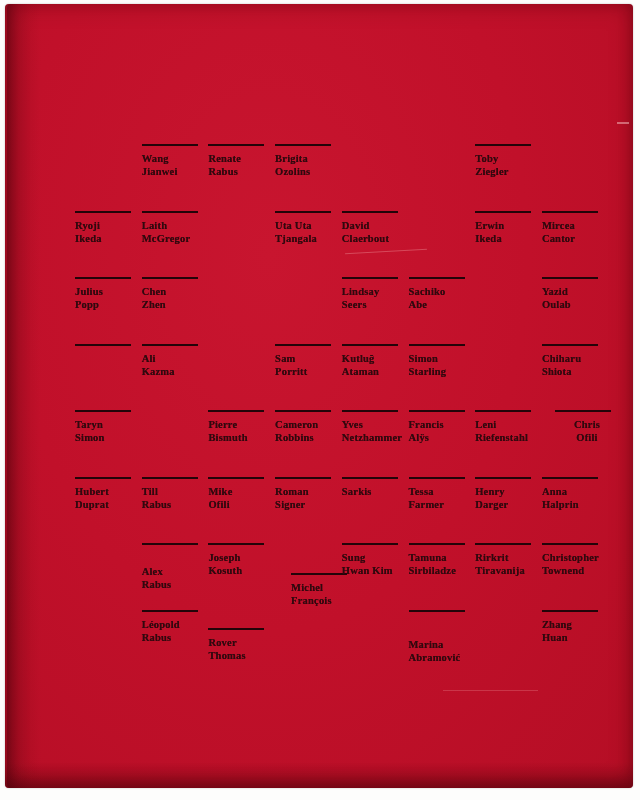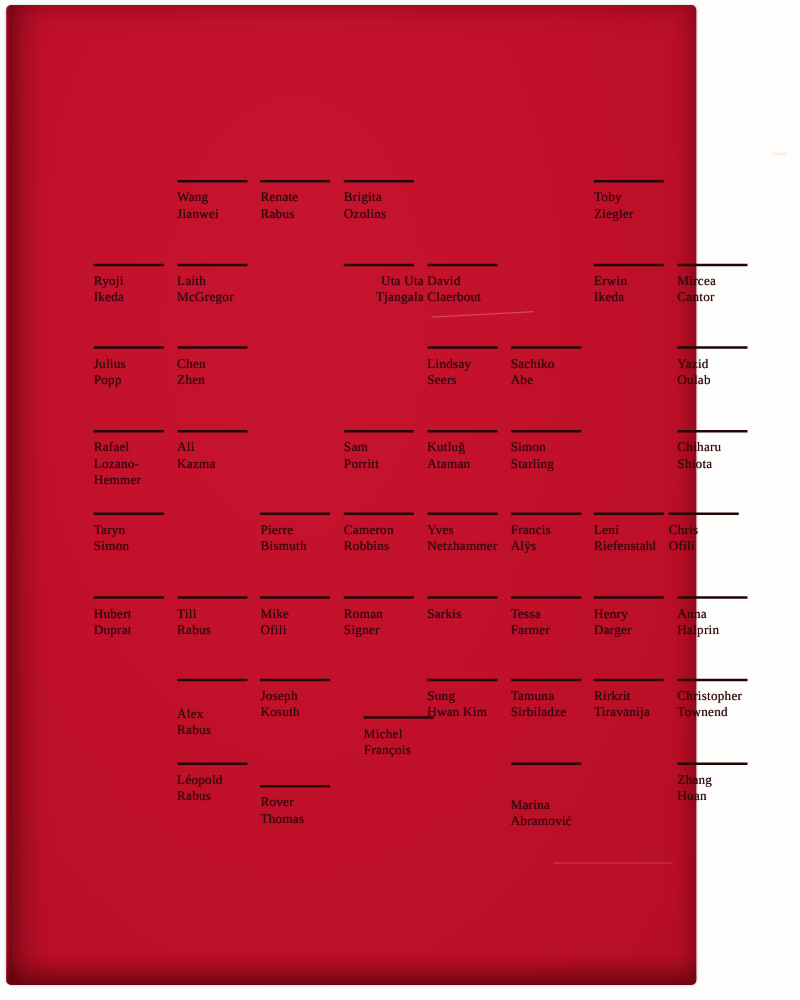--- a/index.html
+++ b/index.html
@@ -11,27 +11,28 @@
     height: 800px;
     position: relative;
     background: #fdfdfc;
     font-family: "Liberation Serif", "DejaVu Serif", serif;
     overflow: hidden;
   }
   .book-cover {
     position: absolute;
     left: 5px;
     top: 4px;
-    width: 552px;
+    width: 628px;
     height: 784px;
     border-radius: 4px;
     background: radial-gradient(ellipse at 42% 32%, #c8152f 0%, #c1102a 50%, #b50e25 100%);
     box-shadow: inset 0 0 22px rgba(90, 0, 12, 0.45),
                 inset 0 -6px 14px rgba(70, 0, 10, 0.35),
                 0 0 2px rgba(0,0,0,0.25);
+    font-weight: bold;
   }
   .spine-groove {
     position: absolute;
     left: 2px;
     top: 0;
     width: 34px;
     height: 100%;
     border-radius: 4px 0 0 4px;
     background: linear-gradient(90deg,
       rgba(60, 0, 8, 0.38) 0%,
@@ -124,21 +125,21 @@
         <div class="artist-name" style="color: rgb(48, 9, 15);">Ryoji
 Ikeda</div>
       </div>
       <div class="artist-cell" style="left: 136.7px; top: 206.5px;">
         <div class="rule-line" style="background: rgb(35, 4, 9);"></div>
         <div class="artist-name" style="color: rgb(48, 9, 15);">Laith
 McGregor</div>
       </div>
       <div class="artist-cell" style="left: 270.1px; top: 206.5px;">
         <div class="rule-line" style="background: rgb(35, 4, 9);"></div>
-        <div class="artist-name" style="color: rgb(48, 9, 15); text-align: right;">Uta Uta
+        <div class="artist-name" style="color: rgb(48, 9, 15);">Uta Uta
 Tjangala</div>
       </div>
       <div class="artist-cell" style="left: 336.8px; top: 206.5px;">
         <div class="rule-line" style="background: rgb(35, 4, 9);"></div>
         <div class="artist-name" style="color: rgb(48, 9, 15);">David
 Claerbout</div>
       </div>
       <div class="artist-cell" style="left: 470.2px; top: 206.5px;">
         <div class="rule-line" style="background: rgb(35, 4, 9);"></div>
         <div class="artist-name" style="color: rgb(48, 9, 15);">Erwin
@@ -169,23 +170,20 @@
         <div class="artist-name" style="color: rgb(48, 9, 15);">Sachiko
 Abe</div>
       </div>
       <div class="artist-cell" style="left: 536.9px; top: 273px;">
         <div class="rule-line" style="background: rgb(35, 4, 9);"></div>
         <div class="artist-name" style="color: rgb(48, 9, 15);">Yazid
 Oulab</div>
       </div>
       <div class="artist-cell" style="left: 70px; top: 339.5px;">
         <div class="rule-line" style="background: rgb(35, 4, 9);"></div>
-        <div class="artist-name" style="color: rgb(48, 9, 15);">Rafael
-Lozano-
-Hemmer</div>
       </div>
       <div class="artist-cell" style="left: 136.7px; top: 339.5px;">
         <div class="rule-line" style="background: rgb(35, 4, 9);"></div>
         <div class="artist-name" style="color: rgb(48, 9, 15);">Ali
 Kazma</div>
       </div>
       <div class="artist-cell" style="left: 270.1px; top: 339.5px;">
         <div class="rule-line" style="background: rgb(35, 4, 9);"></div>
         <div class="artist-name" style="color: rgb(48, 9, 15);">Sam
 Porritt</div>
@@ -228,21 +226,21 @@
       <div class="artist-cell" style="left: 403.5px; top: 406px;">
         <div class="rule-line" style="background: rgb(35, 4, 9);"></div>
         <div class="artist-name" style="color: rgb(48, 9, 15);">Francis
 Alÿs</div>
       </div>
       <div class="artist-cell" style="left: 470.2px; top: 406px;">
         <div class="rule-line" style="background: rgb(35, 4, 9);"></div>
         <div class="artist-name" style="color: rgb(48, 9, 15);">Leni
 Riefenstahl</div>
       </div>
-      <div class="artist-cell" style="left: 530px; top: 406px;">
+      <div class="artist-cell" style="left: 550px; top: 406px; text-align: center;">
         <div class="rule-line" style="background: rgb(35, 4, 9);"></div>
         <div class="artist-name" style="color: rgb(48, 9, 15);">Chris
 Ofili</div>
       </div>
       <div class="artist-cell" style="left: 70px; top: 472.5px;">
         <div class="rule-line" style="background: rgb(35, 4, 9);"></div>
         <div class="artist-name" style="color: rgb(48, 9, 15);">Hubert
 Duprat</div>
       </div>
       <div class="artist-cell" style="left: 136.7px; top: 472.5px;">

